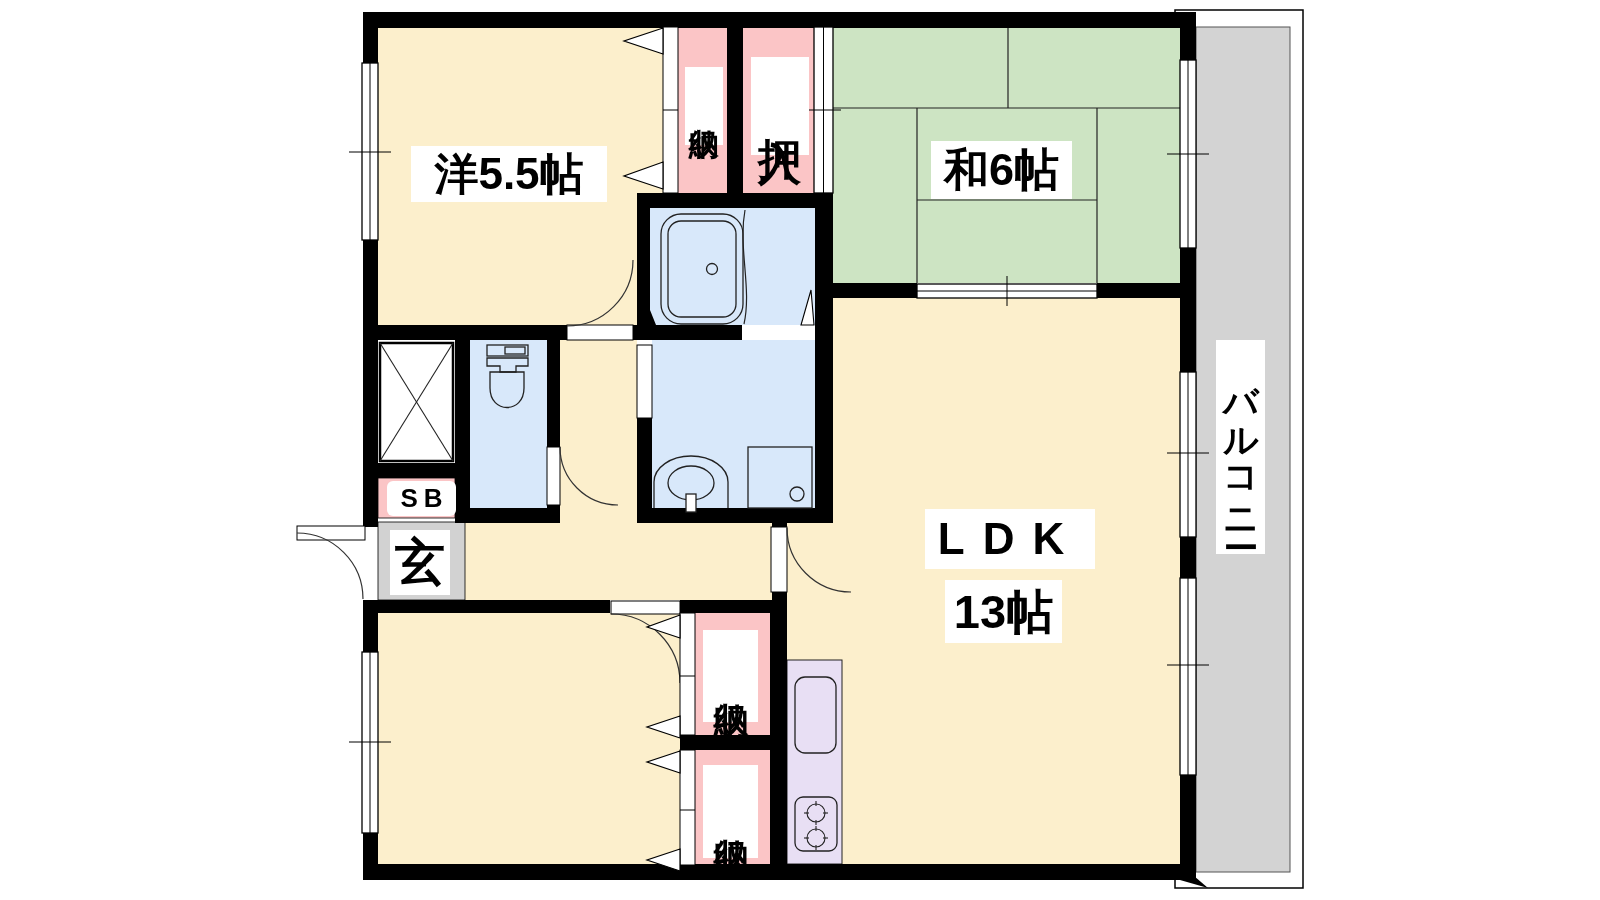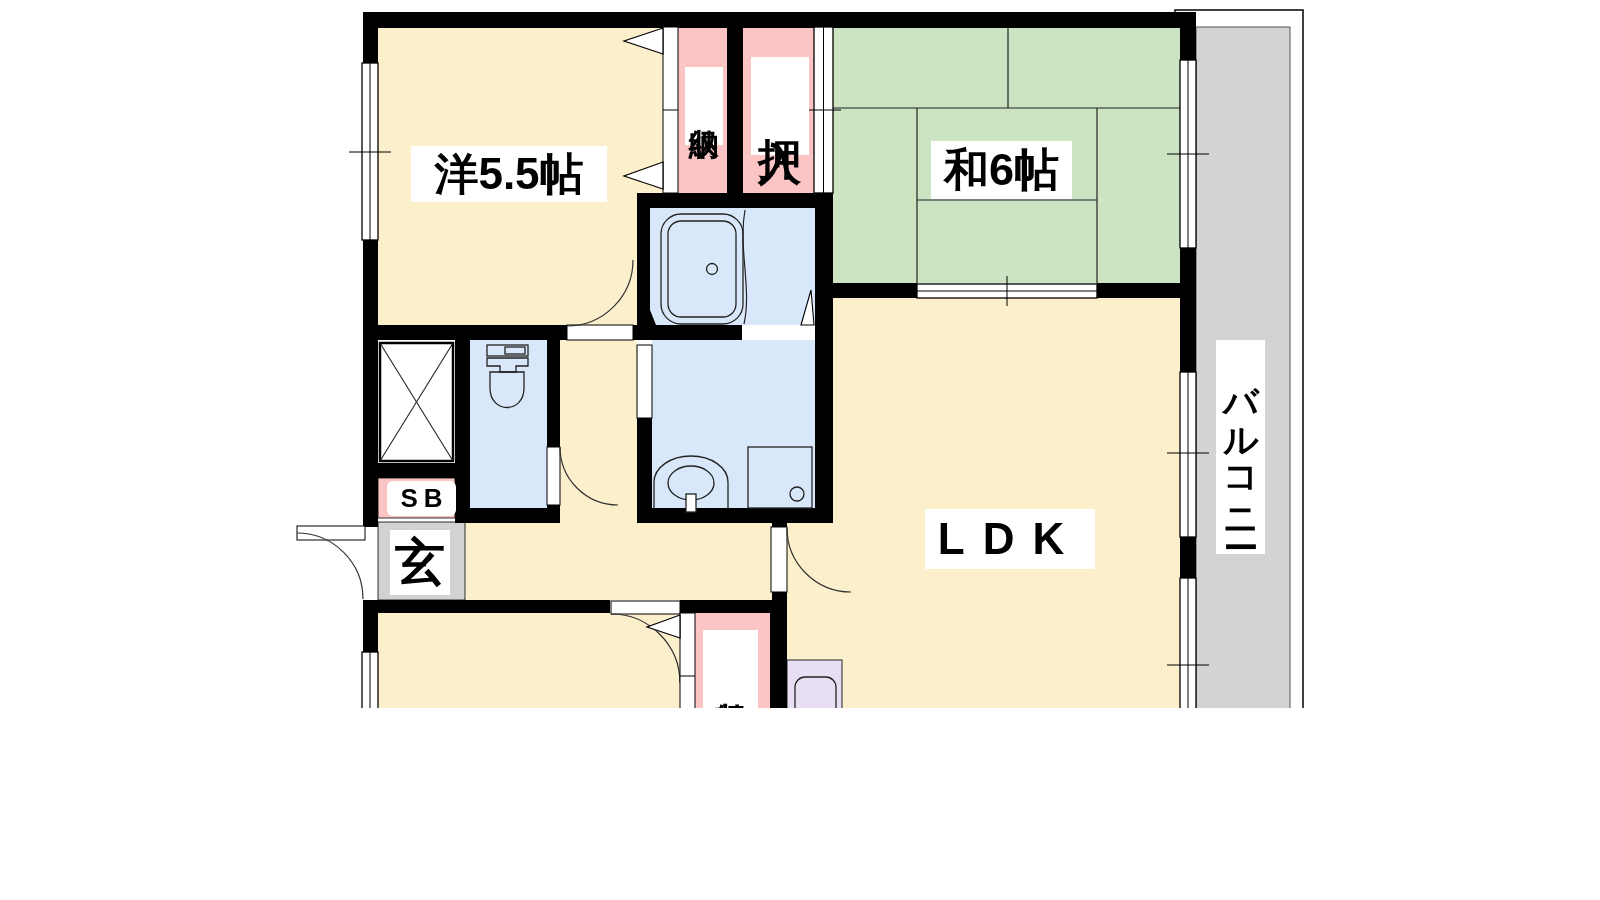--- a/index.html
+++ b/index.html
@@ -1,17 +1,17 @@
 <!DOCTYPE html>
 <html><head>
 <meta charset="utf-8">
 <style>
   html,body{margin:0;padding:0;background:#fff;}
   #stage{
-    position:relative;width:1600px;height:708px;background:#ffffff;overflow:hidden;
+    position:relative;width:1600px;height:900px;background:#ffffff;overflow:hidden;
     font-family:"Liberation Sans","DejaVu Sans",sans-serif;
   }
   #plan-svg{position:absolute;left:0;top:0;}
   .lbl{
     position:absolute;background:#ffffff;color:#000;
     display:flex;align-items:center;justify-content:center;
     font-weight:700;line-height:1.05;white-space:nowrap;text-align:center;
   }
   .vlbl{
     writing-mode:vertical-rl;text-orientation:upright;white-space:normal;
@@ -225,20 +225,21 @@
   <div class="lbl vlbl" style="left:685px;top:67px;width:38px;height:78px;font-size:30px;">収納</div>
 
   <div class="lbl vlbl" style="left:751px;top:57px;width:58px;height:98px;font-size:43px;">押入</div>
 
   <div class="lbl" style="left:931px;top:123px;width:141px;height:58px;font-size:45px;margin-top:18px;">和6帖</div>
 
   <div class="lbl vlbl" style="left:1216px;top:340px;width:49px;height:214px;font-size:35px;">バルコニー</div>
 
   <div class="lbl" style="left:925px;top:509px;width:170px;height:60px;font-size:44px;letter-spacing:18px;">LDK</div>
 
+  <div class="lbl" style="left:945px;top:580px;width:117px;height:63px;font-size:47px;">13帖</div>
 
 
   <div class="lbl vlbl" style="left:703px;top:630px;width:55px;height:92px;font-size:35px;">収納</div>
 
   <div class="lbl vlbl" style="left:703px;top:765px;width:55px;height:93px;font-size:35px;">収納</div>
 
   <div class="lbl" style="left:387px;top:481px;width:63px;height:35px;font-size:26px;letter-spacing:6px;padding-left:6px;border-radius:6px;">SB</div>
 
   <div class="lbl" style="left:390px;top:530px;width:60px;height:65px;font-size:50px;">玄</div>
 

